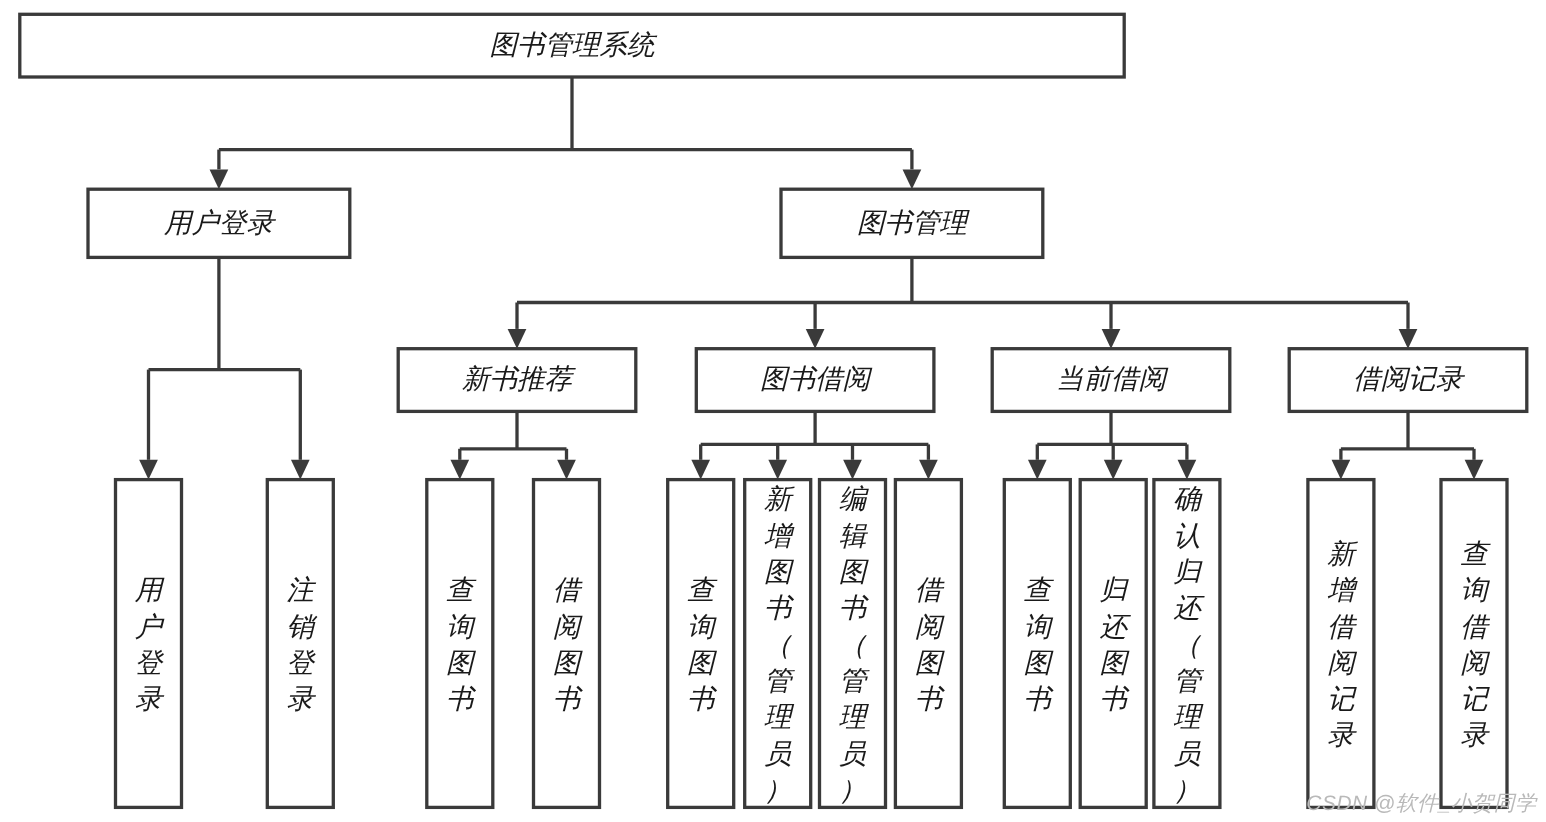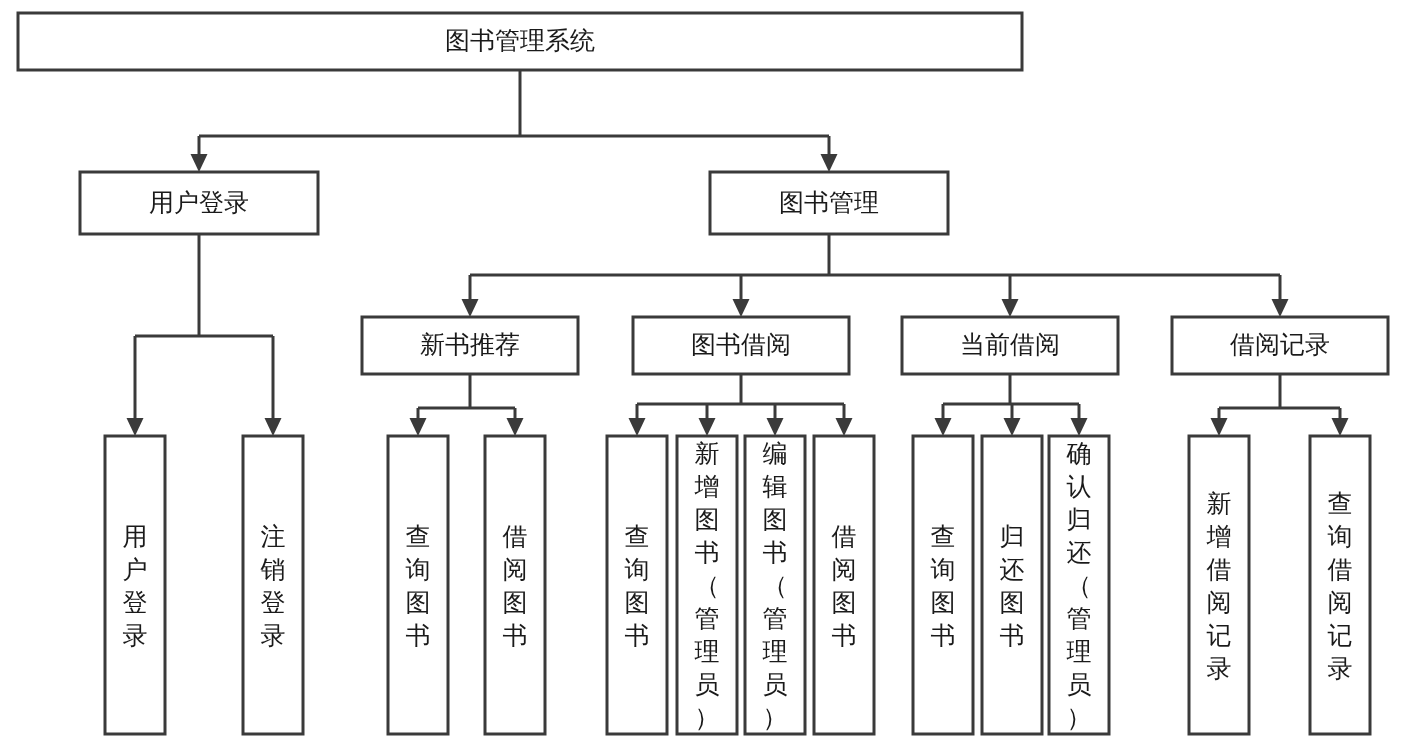--- a/index.html
+++ b/index.html
@@ -1,20 +1,20 @@
 <!DOCTYPE html>
 <html><head>
 <meta charset="utf-8">
 <style>
   html,body{margin:0;padding:0;background:#ffffff;}
   body{
     font-family:"Liberation Sans","DejaVu Sans",sans-serif;
     width:1405px;height:747px;overflow:hidden;position:relative;
   }
-  #diagram-root{position:relative;width:1405px;height:747px;background:#fff;}
+  #diagram-root{position:relative;width:1405px;height:747px;background:#fff;font-style:italic;}
   svg#flow{position:absolute;left:0;top:0;width:1405px;height:747px;display:block;}
   .node-rect{fill:#ffffff;stroke:#3a3a3a;stroke-width:3;}
   .connector{stroke:#3a3a3a;stroke-width:3;fill:none;stroke-linecap:butt;}
   .arrow-head{fill:#3a3a3a;stroke:none;}
   .node-label-h{
     font-family:"Liberation Sans","DejaVu Sans",sans-serif;
     font-size:25px;fill:#1a1a1a;text-anchor:middle;dominant-baseline:middle;
   }
   .node-label-v{
     font-family:"Liberation Sans","DejaVu Sans",sans-serif;
@@ -176,13 +176,14 @@
         <g>
           <rect class="node-rect" x="1189" y="436" width="60" height="298"></rect>
           <text class="node-label-v" x="1219" y="511.74"><tspan x="1219" y="511.74">新</tspan><tspan x="1219" y="544.74">增</tspan><tspan x="1219" y="577.74">借</tspan><tspan x="1219" y="610.74">阅</tspan><tspan x="1219" y="643.74">记</tspan><tspan x="1219" y="676.74">录</tspan></text>
         </g>
         <g>
           <rect class="node-rect" x="1310" y="436" width="60" height="298"></rect>
           <text class="node-label-v" x="1340" y="511.74"><tspan x="1340" y="511.74">查</tspan><tspan x="1340" y="544.74">询</tspan><tspan x="1340" y="577.74">借</tspan><tspan x="1340" y="610.74">阅</tspan><tspan x="1340" y="643.74">记</tspan><tspan x="1340" y="676.74">录</tspan></text>
         </g>
       </g>
   </svg>
+  <div class="watermark">CSDN @软件_小贺同学</div>
 </div>
 
 </body></html>

